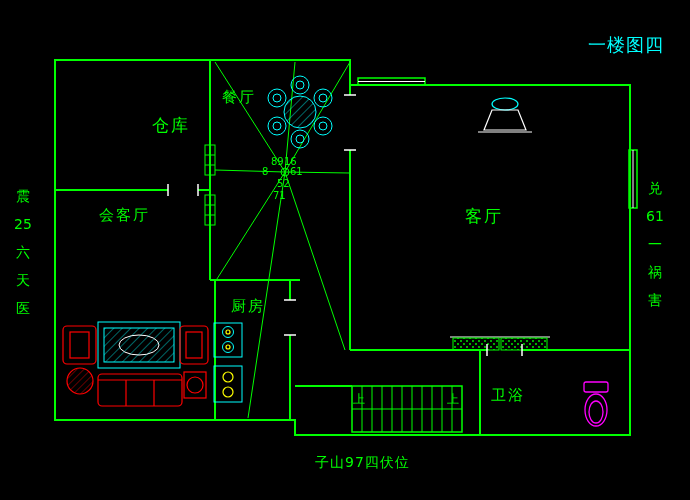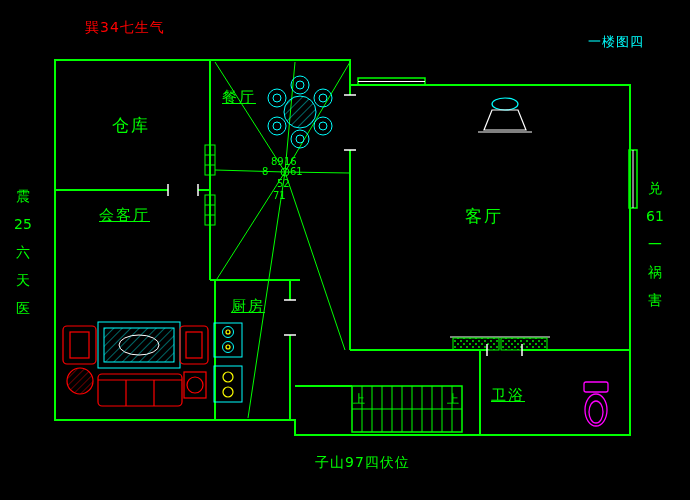--- a/index.html
+++ b/index.html
@@ -7,22 +7,22 @@
   .canvas {
     position:relative; width:690px; height:500px; background:#000;
     overflow:hidden; font-family:"DejaVu Sans", sans-serif;
   }
   .canvas svg { position:absolute; left:0; top:0; }
   .lbl { position:absolute; color:#00ff00; font-size:14px; white-space:nowrap; letter-spacing:1px; }
   .lbl.red { color:#ff0000; }
   .lbl.cyan { color:#00ffff; }
   .lbl.room { letter-spacing:2px; }
   .lbl.big { font-size:17px; }
-  .lbl.mid { font-size:15px;text-decoration:underline; }
-  .lbl.storage { font-size:17px; }
+  .lbl.mid { font-size:15px; }
+  .lbl.storage { font-size:17px;margin-left:40px; }
   .vtext {
     position:absolute; color:#00ff00; font-size:14px; width:30px;
     white-space:pre-line; text-align:center; line-height:28px;
   }
   .num { position:absolute; color:#00ff00; font-size:10px; white-space:nowrap; }
   .up { position:absolute; color:#00ff00; font-size:12px; }
 </style>
 </head>
 <body>
 
@@ -187,22 +187,21 @@
       <line x1="344" y1="150" x2="356" y2="150"></line>
       <line x1="487" y1="344" x2="487" y2="356"></line>
       <line x1="522" y1="344" x2="522" y2="356"></line>
       <line x1="284" y1="300" x2="296" y2="300"></line>
       <line x1="284" y1="335" x2="296" y2="335"></line>
       <line x1="168" y1="184" x2="168" y2="196"></line>
       <line x1="198" y1="184" x2="198" y2="196"></line>
     </g>
   </svg>
 
-  <div class="lbl red" style="left:85px; top:19px;">巽34七生气</div>
-  <div class="lbl cyan" style="left:588px; top:33px; font-size:13px;">一楼图四</div>
+  <div class="lbl cyan" style="left:588px; top:33px; font-size:18px;">一楼图四</div>
 
   <div class="vtext" style="left:8px; top:182px;">震
 25
 六
 天
 医</div>
   <div class="vtext" style="left:640px; top:174px;">兑
 61
 一
 祸

